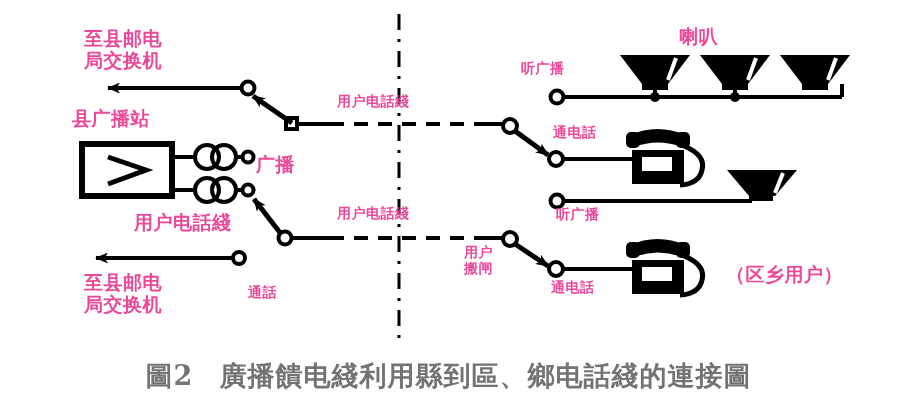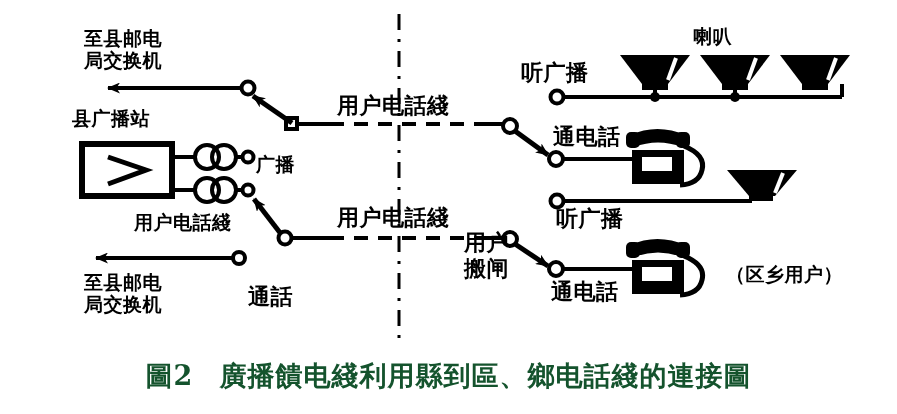--- a/index.html
+++ b/index.html
@@ -27,38 +27,38 @@
     left: 0;
     top: 0;
     width: 897px;
     height: 414px;
     display: block;
   }
   .cjk-label {
     position: absolute;
     font-family: Liberation Sans, sans-serif;
     font-weight: bold;
-    color: #000000;
+    color: #ec4899;
     white-space: nowrap;
     line-height: 1.16;
     letter-spacing: 0.5px;
   }
   .lbl-lg { font-size: 19px; }
-  .lbl-md { font-size: 22px; }
+  .lbl-md { font-size: 14px; }
   .caption {
     position: absolute;
     left: 0;
     top: 358px;
     width: 897px;
     text-align: center;
     font-family: "DejaVu Serif", "Liberation Serif", serif;
     font-weight: bold;
     font-size: 27px;
     letter-spacing: 1px;
-    color: #14532d;
+    color: #737373;
     white-space: nowrap;
   }
   .caption .cap-gap { display: inline-block; width: 26px; }
   .two-line span { display: block; }
 </style>
 </head>
 <body>
 
 <div id="figure-root">
 
@@ -213,26 +213,26 @@
     <span>至县邮电</span>
     <span>局交换机</span>
   </div>
 
   <div class="cjk-label lbl-md" style="left:248px; top:284px;">通話</div>
 
   <div class="cjk-label lbl-md" style="left:337px; top:93px;">用户电話綫</div>
 
   <div class="cjk-label lbl-md" style="left:337px; top:205px;">用户电話綫</div>
 
-  <div class="cjk-label lbl-md two-line" style="left:464px; top:230px;text-align:center;">
+  <div class="cjk-label lbl-md two-line" style="left:464px; top:244px;text-align:center;">
     <span>用户</span>
     <span>搬闸</span>
   </div>
 
-  <div class="cjk-label lbl-lg" style="left:693px; top:26px;">喇叭</div>
+  <div class="cjk-label lbl-lg" style="left:679px; top:26px;">喇叭</div>
 
   <div class="cjk-label lbl-md" style="left:521px; top:60px;">听广播</div>
 
   <div class="cjk-label lbl-md" style="left:553px; top:124px;">通电話</div>
 
   <div class="cjk-label lbl-md" style="left:556px; top:206px;">听广播</div>
 
   <div class="cjk-label lbl-md" style="left:551px; top:279px;">通电話</div>
 
   <div class="cjk-label lbl-lg" style="left:726px; top:264px;">（区乡用户）</div>

